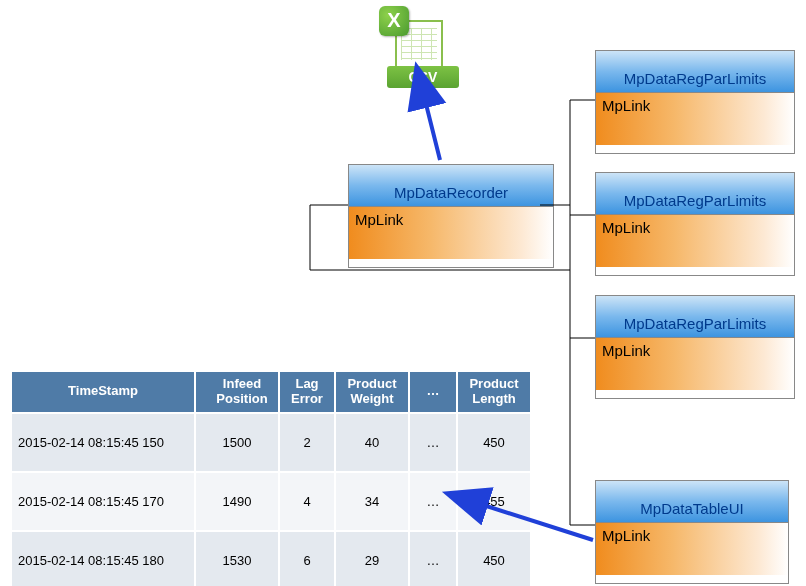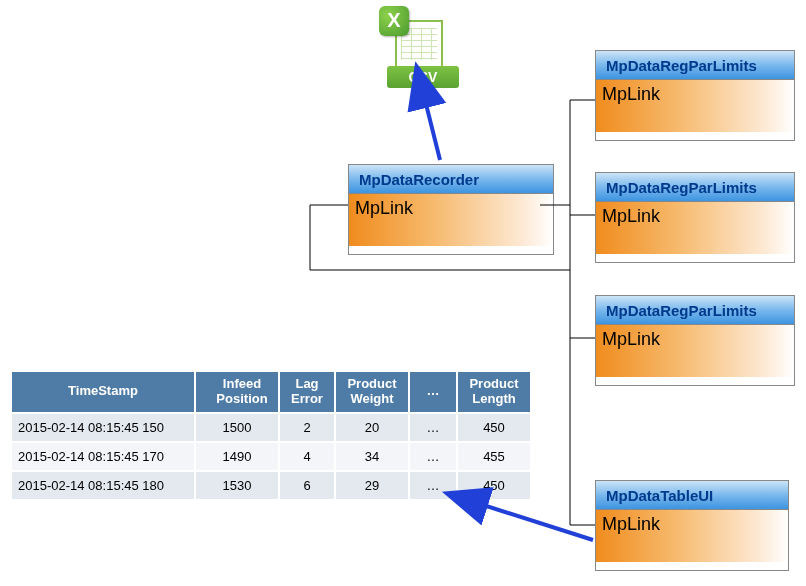--- a/index.html
+++ b/index.html
@@ -12,29 +12,30 @@
     background: white;
   }
   .block {
     position: absolute;
     border: 1px solid #888;
     box-sizing: border-box;
   }
   .block-title {
     background: linear-gradient(to bottom, #cce4f7, #7ab8ed, #3d94e0);
     color: #003a8c;
-    font-weight: bold;
+    font-weight: normal;
     font-size: 15px;
-    padding: 6px 10px 5px 10px;
+    padding: 19px 10px 5px 10px;
+    text-align: center;
     border-bottom: 1px solid #888;
   }
   .block-sub {
     background: linear-gradient(to right, #f08c1e, #f6b86a 40%, #fde9d4 85%, #fff);
     color: #000;
-    font-size: 18px;
+    font-size: 15px;
     padding: 4px 6px 18px 6px;
     min-height: 30px;
   }
   .block-body {
     background: white;
     height: 8px;
   }
 
   
   .csv-icon {
@@ -98,21 +99,21 @@
     background: #4f7ba7;
     color: white;
     font-weight: bold;
     padding: 5px 6px;
     border: 2px solid white;
     text-align: center;
     vertical-align: middle;
     line-height: 1.15;
   }
   .data-table td {
-    padding: 6px 6px;
+    padding: 21px 6px;
     border: 2px solid white;
     text-align: center;
   }
   .data-table tbody tr:nth-child(odd) td { background: #e4e9ef; }
   .data-table tbody tr:nth-child(even) td { background: #f3f5f8; }
   .data-table td:first-child { text-align: left; }
   .red { color: #c3201e; font-weight: bold; }
 
   
   .arrow-svg {
@@ -171,21 +172,21 @@
       <th style="width:60px;"><span>Product</span><br><span>Weight</span></th>
       <th style="width:34px;">…</th>
       <th style="width:60px;"><span>Product</span><br><span>Length</span></th>
     </tr>
   </thead>
   <tbody id="tbody">
       <tr>
         <td>2015-02-14 08:15:45 150</td>
         <td>1500</td>
         <td>2</td>
-        <td>20</td>
+        <td>40</td>
         <td>…</td>
         <td>450</td>
       </tr>
       <tr>
         <td>2015-02-14 08:15:45 170</td>
         <td>1490</td>
         <td>4</td>
         <td>34</td>
         <td>…</td>
         <td>455</td>

